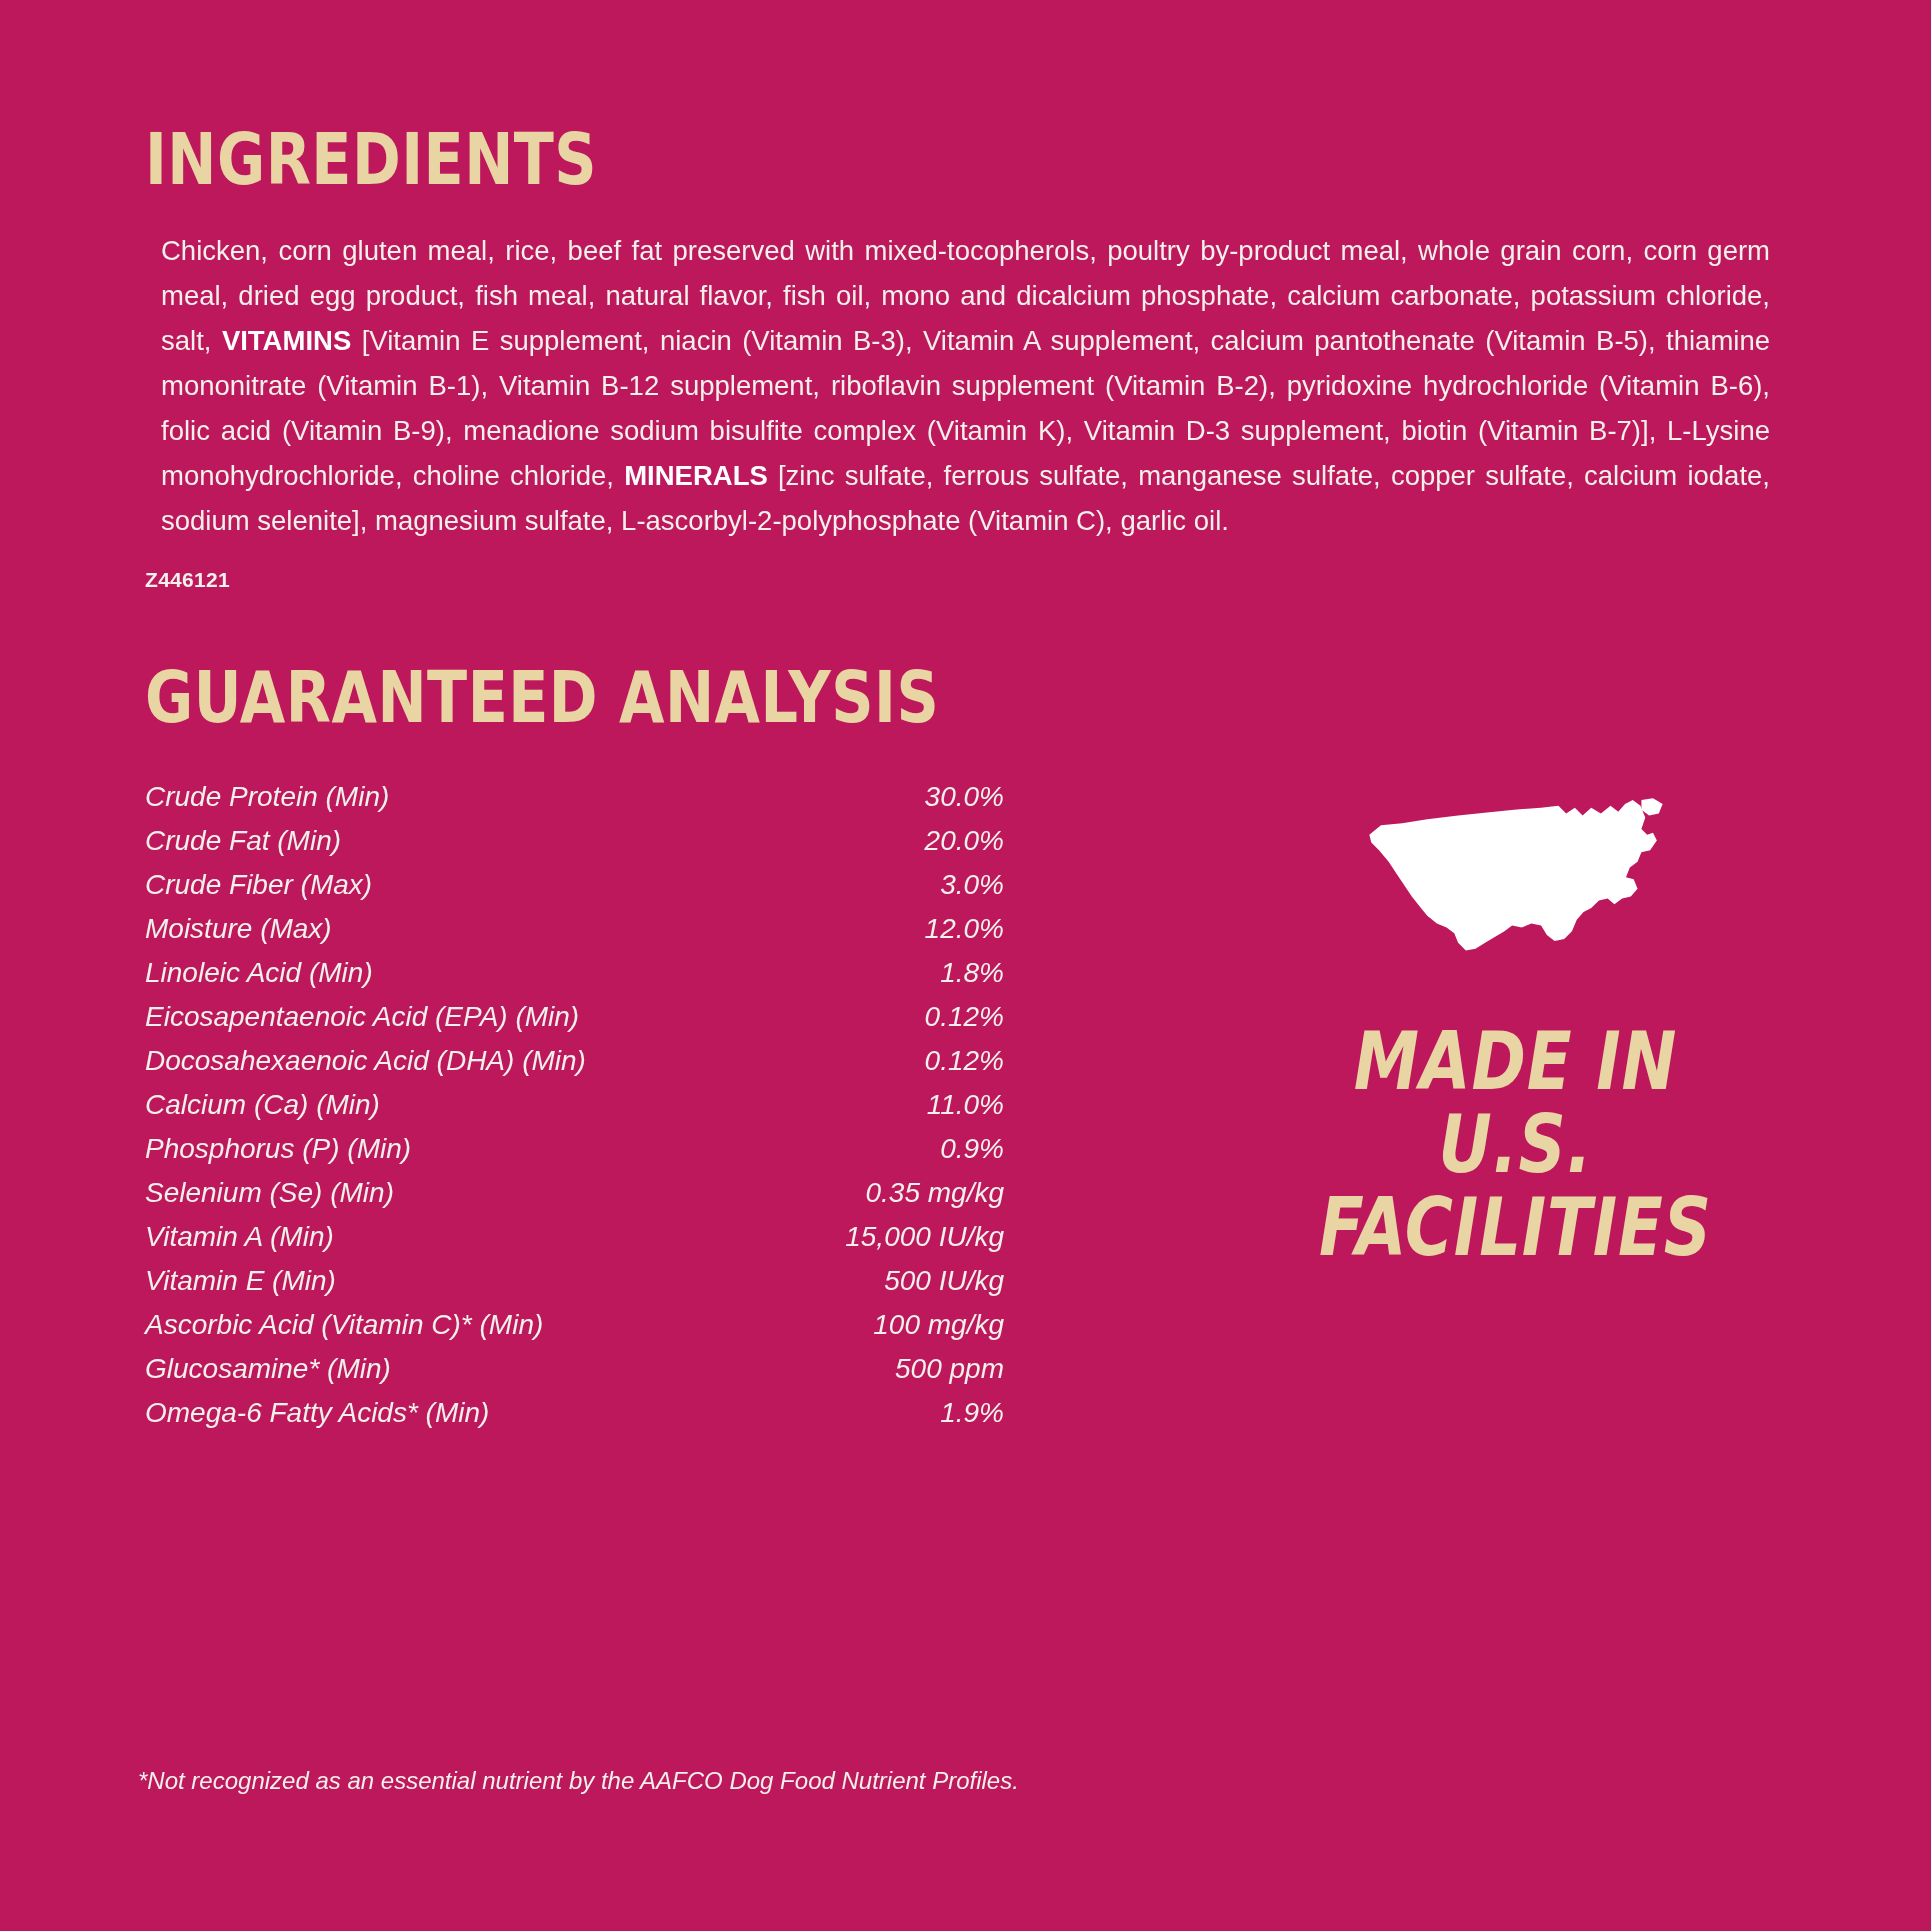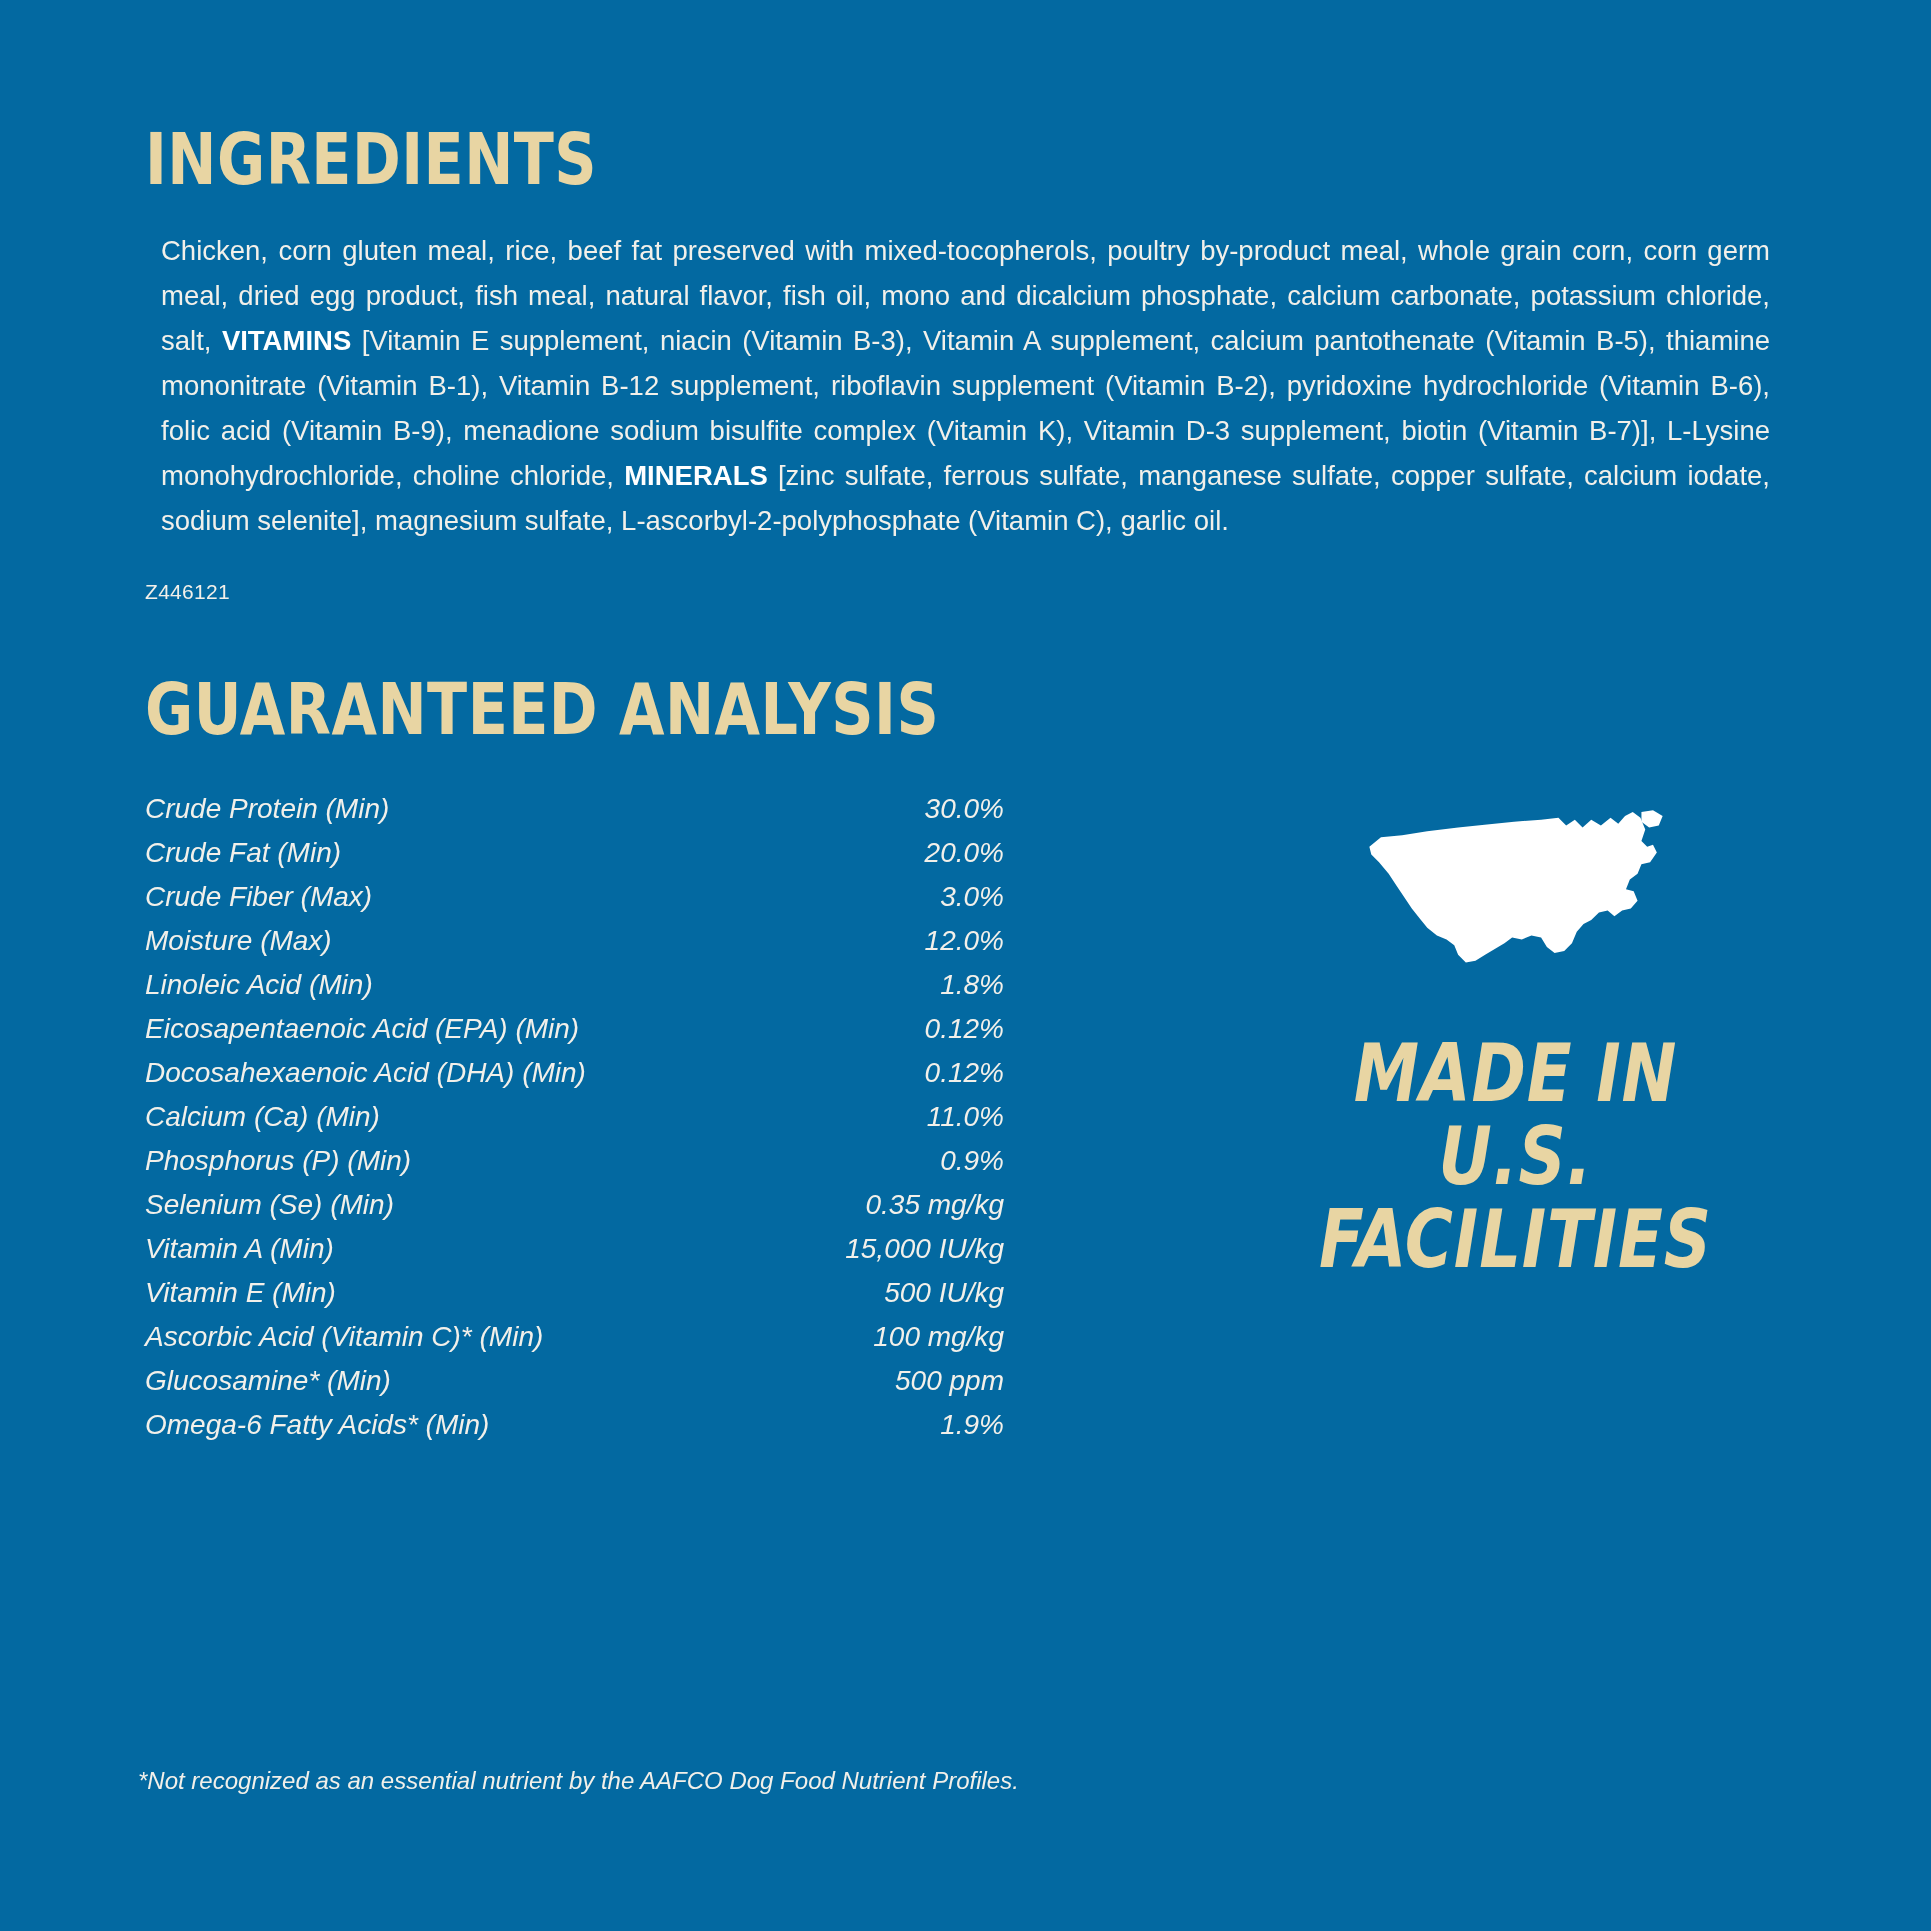--- a/index.html
+++ b/index.html
@@ -10,21 +10,21 @@
     width: 1931px;
     height: 1931px;
     background: #23241f;
     font-family: "Liberation Sans", sans-serif;
     overflow: hidden;
   }
   .page {
     position: relative;
     width: 1931px;
     height: 1931px;
-    background: #0369a1;
+    background: #be185d;
     box-sizing: border-box;
     padding: 0 145px;
   }
 
   
   .section-heading {
     color: #e8d5a3;
     font-family: "DejaVu Sans Condensed", "Liberation Sans Narrow", "Liberation Sans", sans-serif;
     font-weight: 700;
     letter-spacing: 0.5px;
@@ -54,22 +54,22 @@
     margin: 16px;
     font-weight: 400;
   }
   .ingredients-text b {
     font-weight: 700;
     color: #ffffff;
   }
   .code-line {
     color: #f2f0ea;
     font-size: 21px;
-    font-weight: 400;
-    margin: 37px 0 0 0;
+    font-weight: 700;
+    margin: 25px 0 0 0;
     letter-spacing: 0.3px;
   }
 
   
   .ga-wrap {
     display: flex;
     align-items: flex-start;
     justify-content: space-between;
     font-style: italic;
   }

